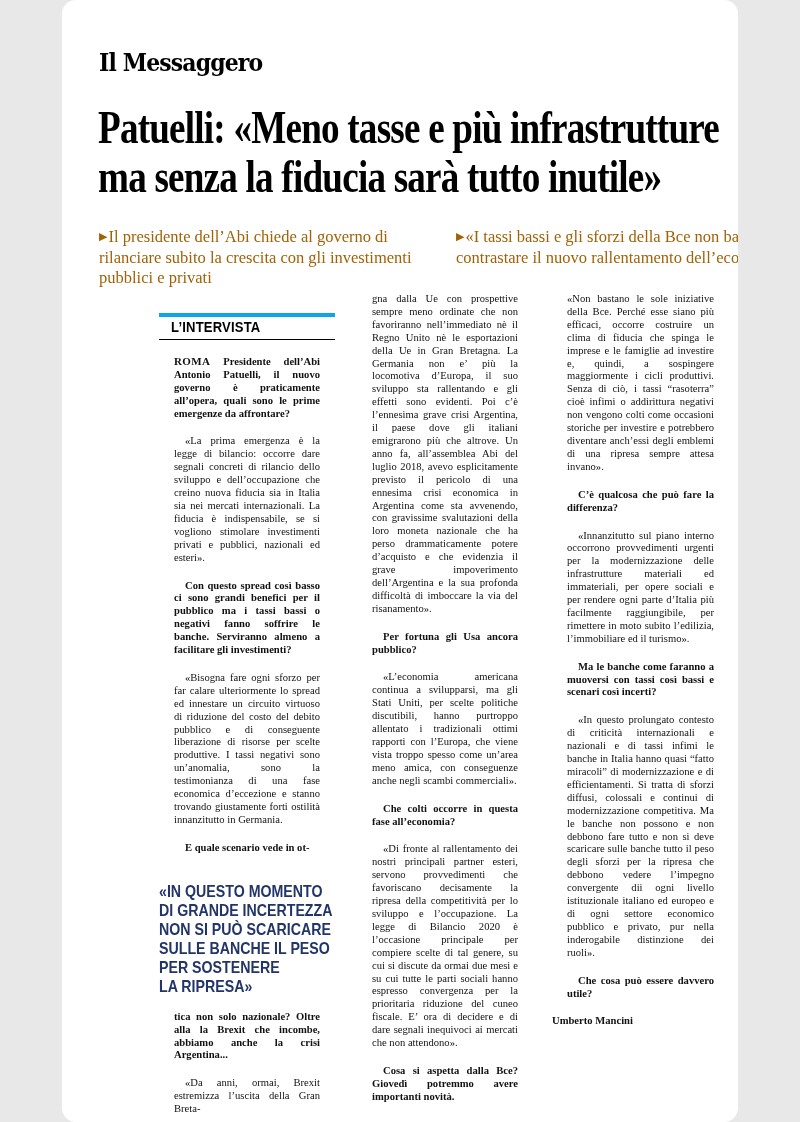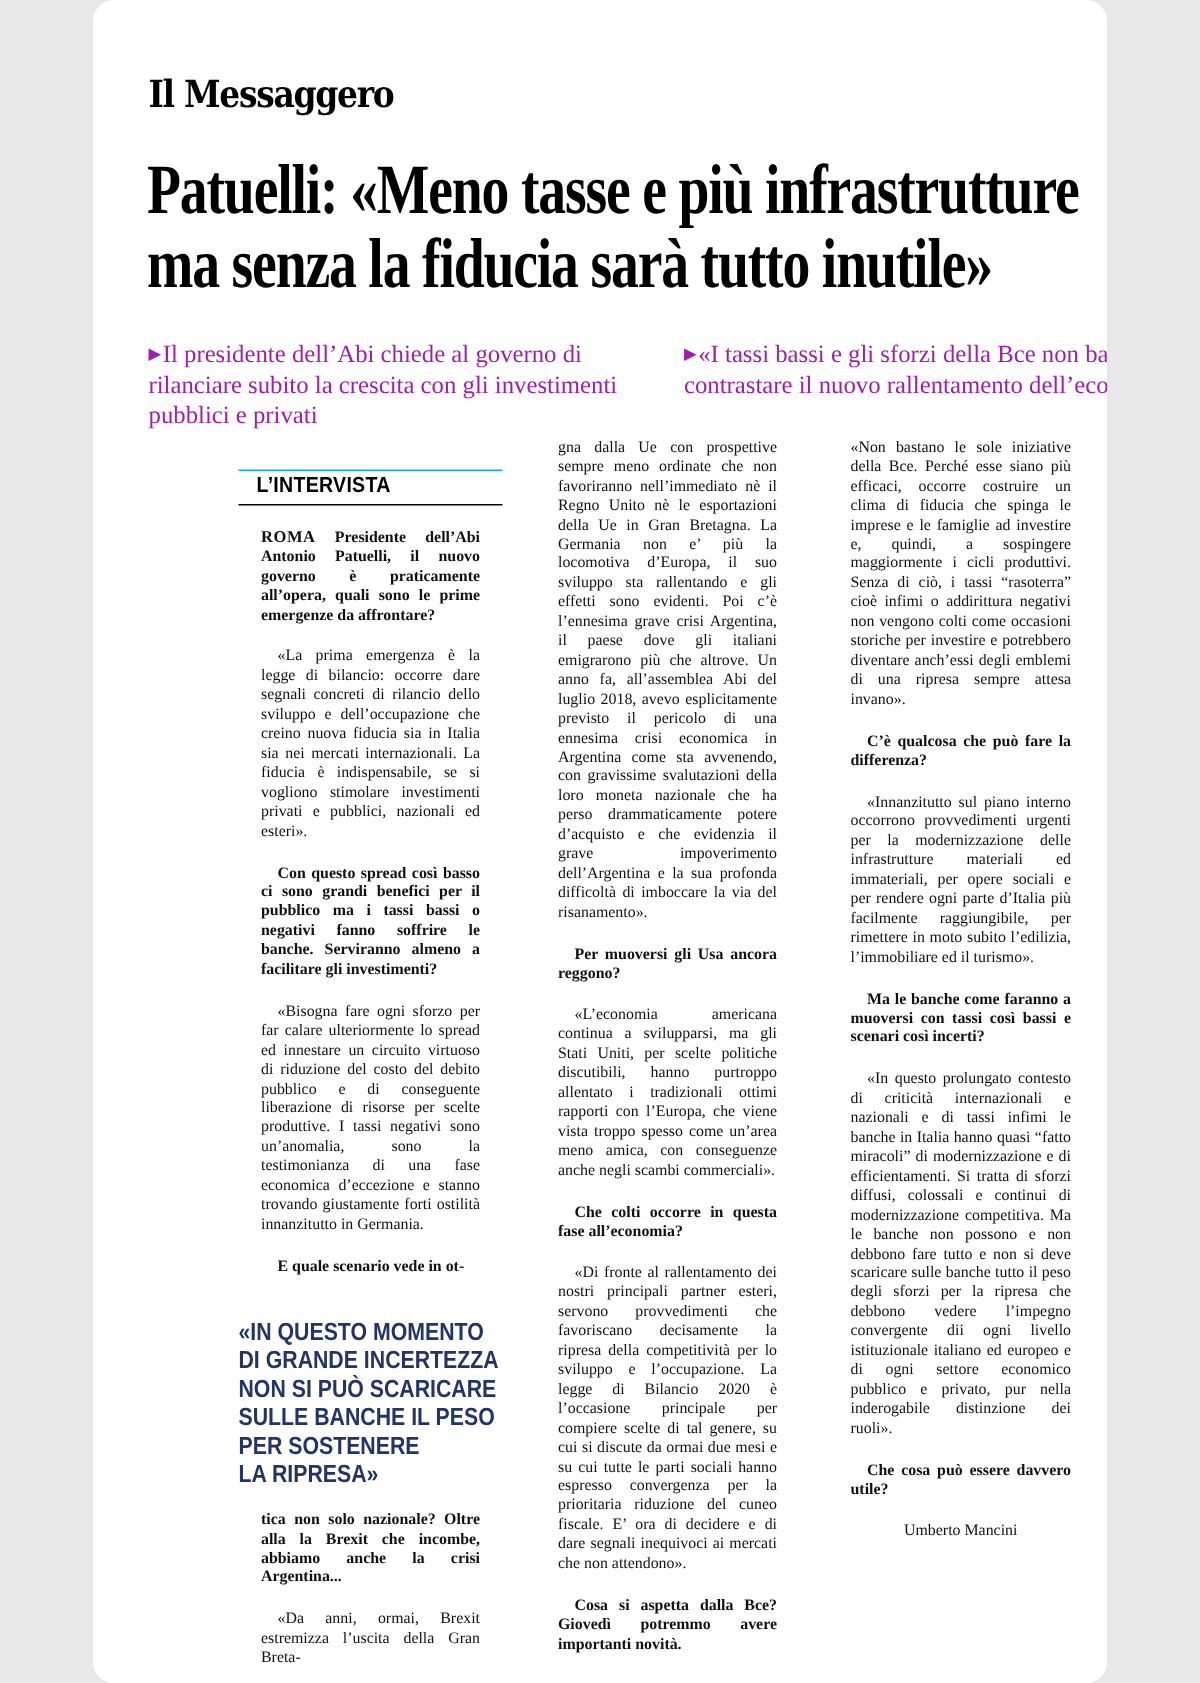--- a/index.html
+++ b/index.html
@@ -18,52 +18,52 @@
     transform:scaleX(0.88);transform-origin:0 0;color:#000;
   }
   
   .headline{position:absolute;left:36px;top:103px;margin:0;font-weight:700;color:#000;}
   .hl-line{
     display:block;font-family:"Liberation Serif", serif;
     font-size:47px;line-height:49px;letter-spacing:-1px;white-space:nowrap;
     transform:scaleX(0.79);transform-origin:0 0;
   }
   
-  .standfirst{position:absolute;top:226px;font-size:16.5px;line-height:20.5px;color:#a21caf;}
+  .standfirst{position:absolute;top:226px;font-size:16.5px;line-height:20.5px;color:#a16207;}
   .sf-left{left:37px;width:352px;}
   .sf-right{left:394px;width:376px;}
   .sf-marker{font-size:11px;vertical-align:2px;padding-right:1px;}
   
   .col{position:absolute;width:176px;font-size:10.6px;line-height:12.9px;text-align:justify;hyphens:auto;}
   #col1{left:97px;top:313px;}
   #col2{left:295px;top:278px;}
   #col3{left:490px;top:278px;width:177px;}
   .para{margin:15px;text-indent:11px;}
   .para.first{text-indent:0;}
   .q{font-weight:700;}
   .dateline{font-size:11px;font-weight:700;letter-spacing:0.4px;}
   
   .label-box{
-    border-top:1px solid #0ea5e9;border-bottom:1px solid #000;
+    border-top:4px solid #0ea5e9;border-bottom:1px solid #000;
     padding:4px 0 5px 12px;margin-bottom:10px;
   }
   .label-text{
     font-family:"Liberation Sans", sans-serif;font-weight:700;
     font-size:14.5px;letter-spacing:0.2px;white-space:nowrap;
     transform:scaleX(0.9);transform-origin:0 0;color:#000;
   }
   
   .pullquote{margin:27px 0 4px 0;}
   .pq-line{
     font-family:"Liberation Sans", sans-serif;font-weight:700;
     font-size:16.5px;line-height:19px;white-space:nowrap;
     transform:scaleX(0.86);transform-origin:0 0;
     color:#223569;
   }
-  .byline{margin:1px 0 0 0;font-weight:400;text-align:center;text-indent:0;}
+  .byline{margin:1px 0 0 0;font-weight:700;text-align:left;text-indent:0;}
 </style>
 </head>
 <body>
 
 <div id="page">
 
   <div class="masthead">Il Messaggero</div>
 
   <h1 class="headline">
       <span class="hl-line">Patuelli: «Meno tasse e più infrastrutture</span>
@@ -92,21 +92,21 @@
       <div class="pq-line">PER SOSTENERE</div>
       <div class="pq-line">LA RIPRESA»</div>
     </div>
 
     <p class="para first q">tica non solo nazionale? Oltre alla la Brexit che incombe, abbiamo anche la crisi Argentina...</p>
     <p class="para">«Da anni, ormai, Brexit estremizza l’uscita della Gran Breta-</p>
   </div>
 
   <div class="col" id="col2">
     <p class="para first">gna dalla Ue con prospettive sempre meno ordinate che non favoriranno nell’immediato nè il Regno Unito nè le esportazioni della Ue in Gran Bretagna. La Germania non e’ più la locomotiva d’Europa, il suo sviluppo sta rallentando e gli effetti sono evidenti. Poi c’è l’ennesima grave crisi Argentina, il paese dove gli italiani emigrarono più che altrove. Un anno fa, all’assemblea Abi del luglio 2018, avevo esplicitamente previsto il pericolo di una ennesima crisi economica in Argentina come sta avvenendo, con gravissime svalutazioni della loro moneta nazionale che ha perso drammaticamente potere d’acquisto e che evidenzia il grave impoverimento dell’Argentina e la sua profonda difficoltà di imboccare la via del risanamento».</p>
-    <p class="para q">Per muoversi gli Usa ancora reggono?</p>
+    <p class="para q">Per fortuna gli Usa ancora pubblico?</p>
     <p class="para">«L’economia americana continua a svilupparsi, ma gli Stati Uniti, per scelte politiche discutibili, hanno purtroppo allentato i tradizionali ottimi rapporti con l’Europa, che viene vista troppo spesso come un’area meno amica, con conseguenze anche negli scambi commerciali».</p>
     <p class="para q">Che colti occorre in questa fase all’economia?</p>
     <p class="para">«Di fronte al rallentamento dei nostri principali partner esteri, servono provvedimenti che favoriscano decisamente la ripresa della competitività per lo sviluppo e l’occupazione. La legge di Bilancio 2020 è l’occasione principale per compiere scelte di tal genere, su cui si discute da ormai due mesi e su cui tutte le parti sociali hanno espresso convergenza per la prioritaria riduzione del cuneo fiscale. E’ ora di decidere e di dare segnali inequivoci ai mercati che non attendono».</p>
     <p class="para q">Cosa si aspetta dalla Bce? Giovedì potremmo avere importanti novità.</p>
   </div>
 
   <div class="col" id="col3">
     <p class="para first">«Non bastano le sole iniziative della Bce. Perché esse siano più efficaci, occorre costruire un clima di fiducia che spinga le imprese e le famiglie ad investire e, quindi, a sospingere maggiormente i cicli produttivi. Senza di ciò, i tassi “rasoterra” cioè infimi o addirittura negativi non vengono colti come occasioni storiche per investire e potrebbero diventare anch’essi degli emblemi di una ripresa sempre attesa invano».</p>
     <p class="para q">C’è qualcosa che può fare la differenza?</p>
     <p class="para">«Innanzitutto sul piano interno occorrono provvedimenti urgenti per la modernizzazione delle infrastrutture materiali ed immateriali, per opere sociali e per rendere ogni parte d’Italia più facilmente raggiungibile, per rimettere in moto subito l’edilizia, l’immobiliare ed il turismo».</p>

